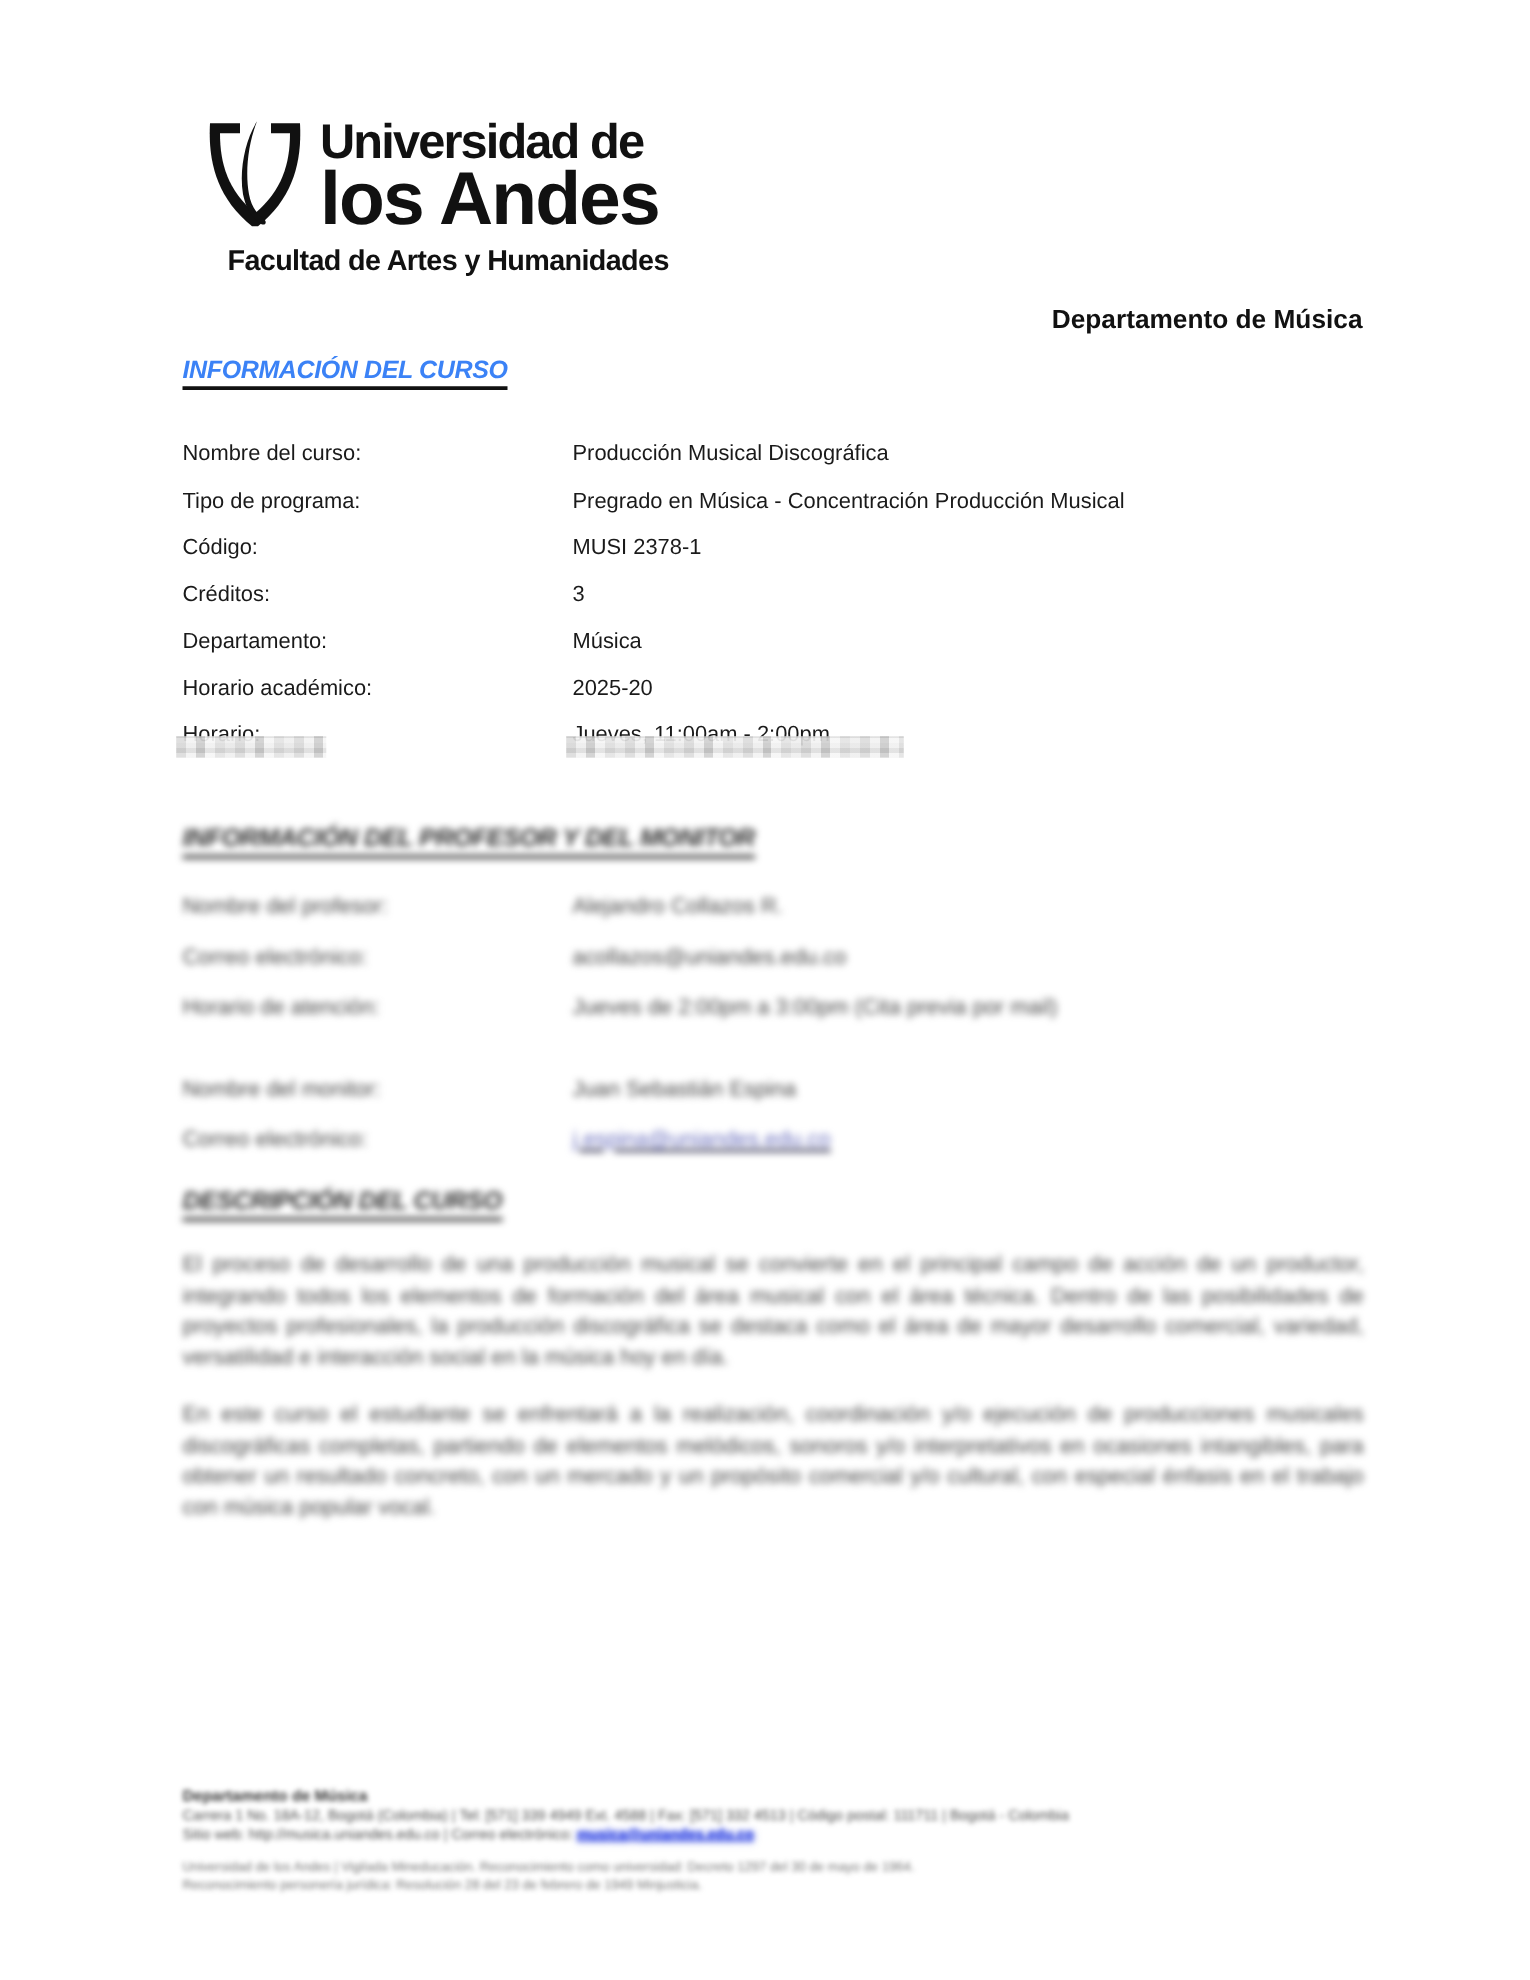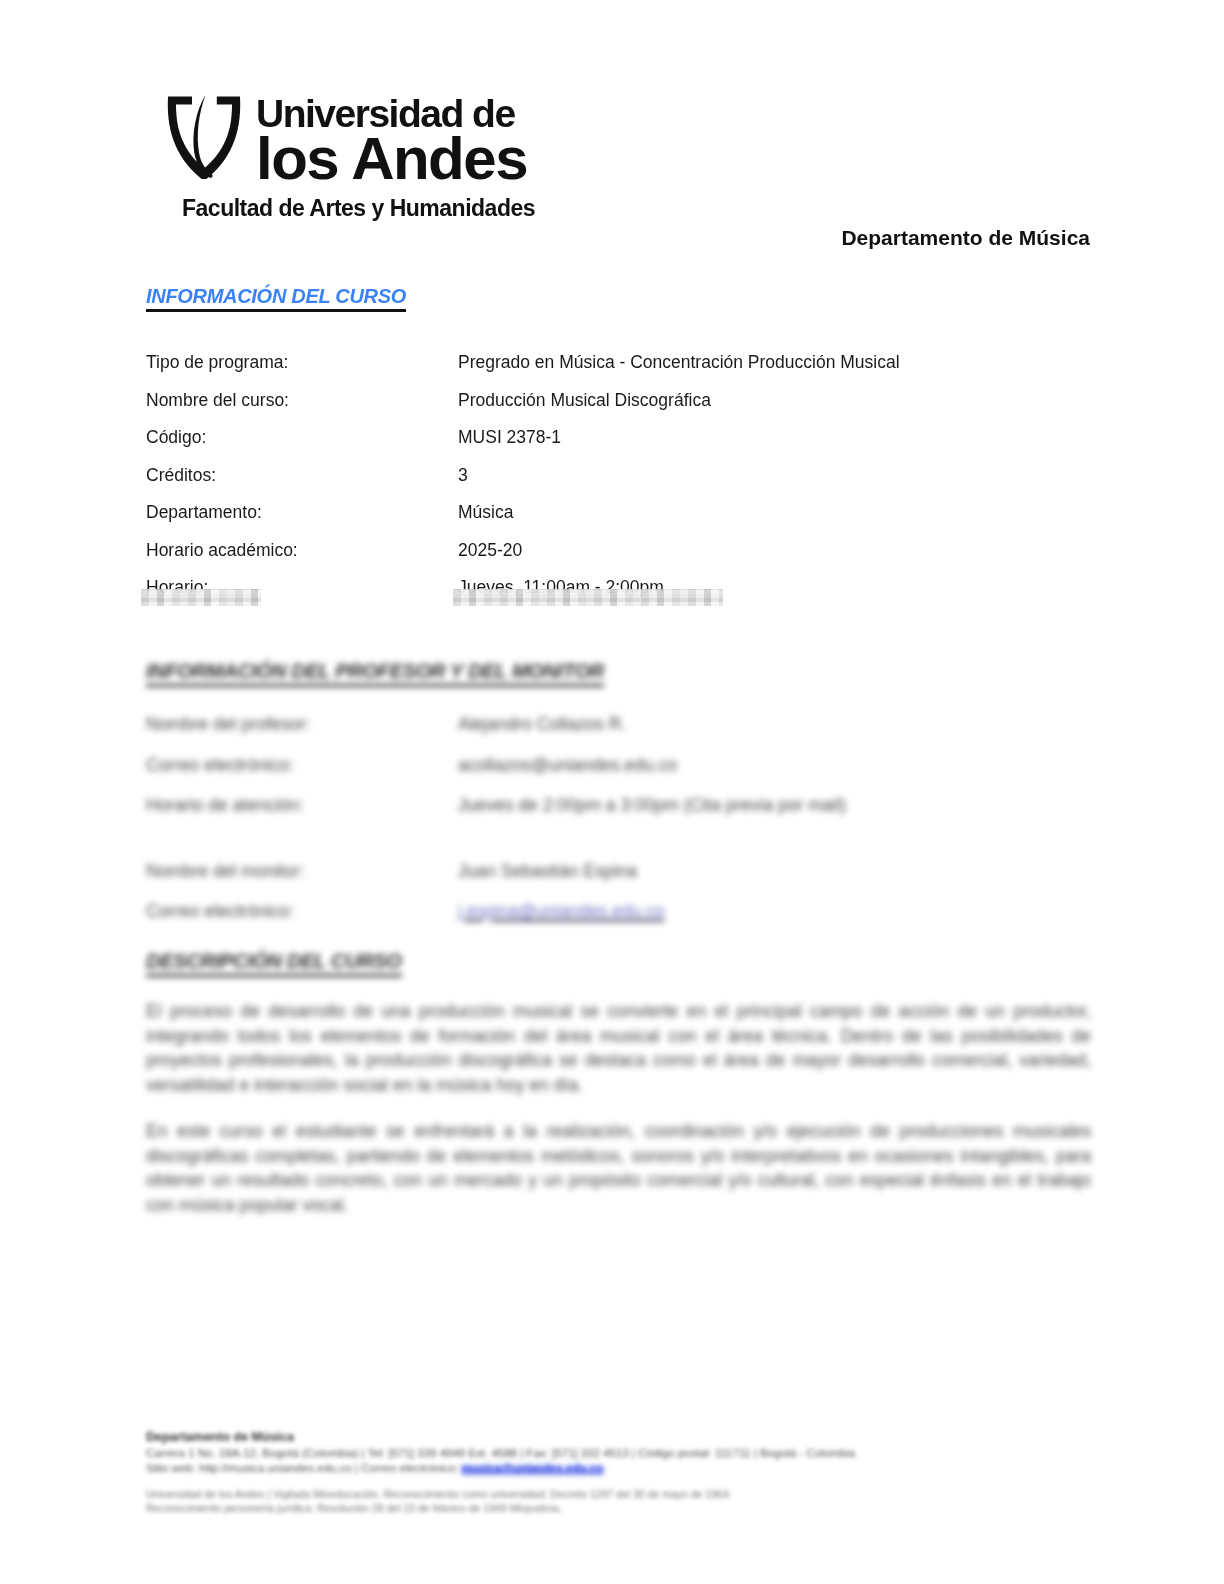--- a/index.html
+++ b/index.html
@@ -8,30 +8,30 @@
 
   .page {
     position:relative;
     width:1224px; height:1584px;
     background:#ffffff;
     overflow:hidden;
   }
 
   
   .logo-block { position:absolute; left:164px; top:92px; }
-  .logo-row { display:flex; align-items:center; }
+  .logo-row { display:flex; align-items:flex-end; }
   .shield { width:80px; height:90px; display:block; }
   .logo-text { margin-left:12px; margin-top:2px; color:#111; }
   .logo-line1 { font-size:39px; font-weight:bold; letter-spacing:-1.5px; line-height:1.0; }
   .logo-line2 { font-size:60px; font-weight:bold; letter-spacing:-1.5px; line-height:0.88; }
   .faculty { margin-top:9px; font-size:23px; font-weight:bold; letter-spacing:-0.5px; color:#111;margin-left:18px; }
 
   
   .dept-header {
-    position:absolute; right:134px; top:226px;
+    position:absolute; right:134px; top:244px;
     font-size:21px; font-weight:bold; color:#111;
   }
 
   
   .sec-title {
     display:inline-block;
     font-size:20px; font-weight:bold; font-style:italic;
     letter-spacing:-0.3px;
     border-bottom:3px solid #111;
     padding-bottom:1px;
@@ -117,26 +117,26 @@
     </div>
     <div class="faculty">Facultad de Artes y Humanidades</div>
   </header>
 
   <div class="dept-header">Departamento de Música</div>
 
   <section class="course-section">
     <h2 class="sec-title">INFORMACIÓN DEL CURSO</h2>
     <div class="info-table">
       <div class="info-row">
+        <div class="info-label">Nombre del curso:</div>
+        <div class="info-value">Producción Musical Discográfica</div>
+      </div>
+      <div class="info-row">
         <div class="info-label">Tipo de programa:</div>
         <div class="info-value">Pregrado en Música - Concentración Producción Musical</div>
-      </div>
-      <div class="info-row">
-        <div class="info-label">Nombre del curso:</div>
-        <div class="info-value">Producción Musical Discográfica</div>
       </div>
       <div class="info-row">
         <div class="info-label">Código:</div>
         <div class="info-value">MUSI 2378-1</div>
       </div>
       <div class="info-row">
         <div class="info-label">Créditos:</div>
         <div class="info-value">3</div>
       </div>
       <div class="info-row">

